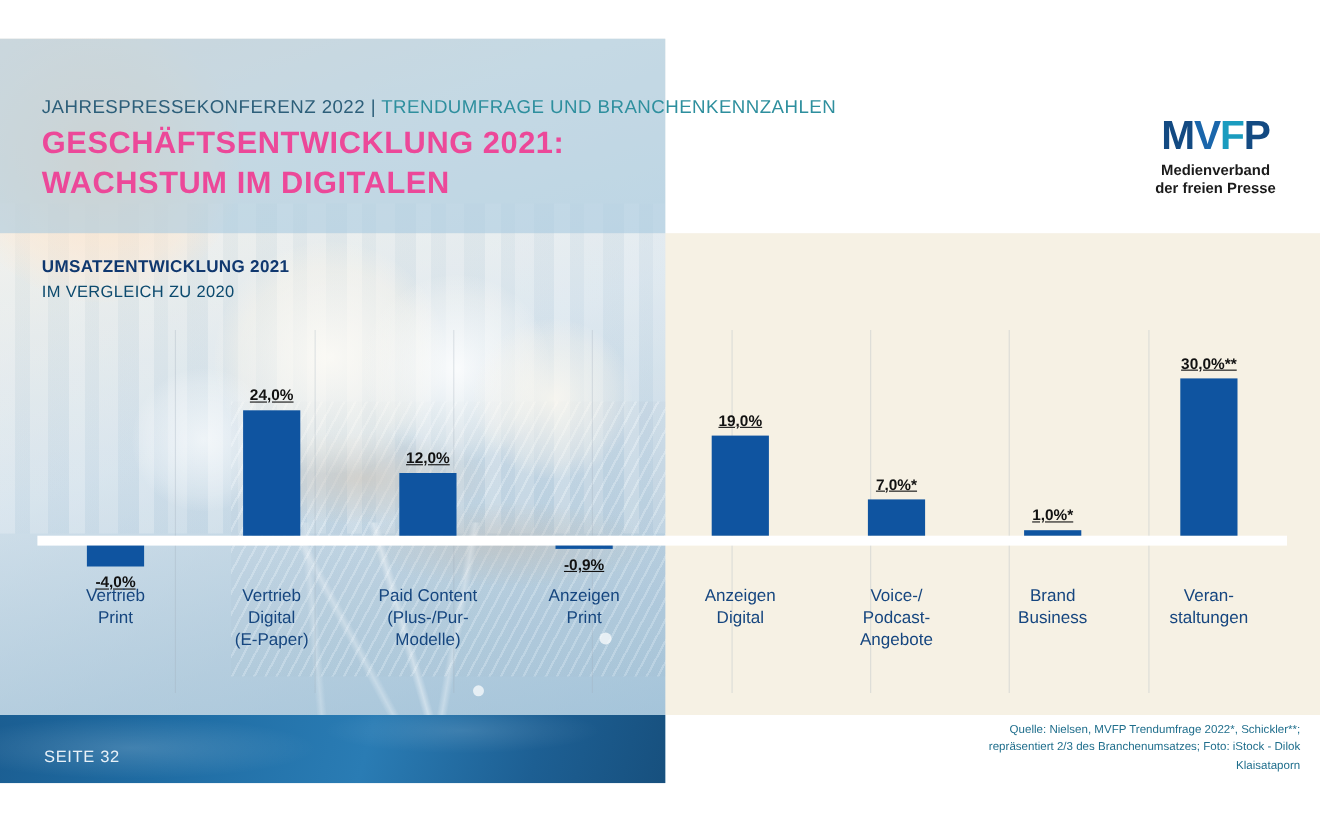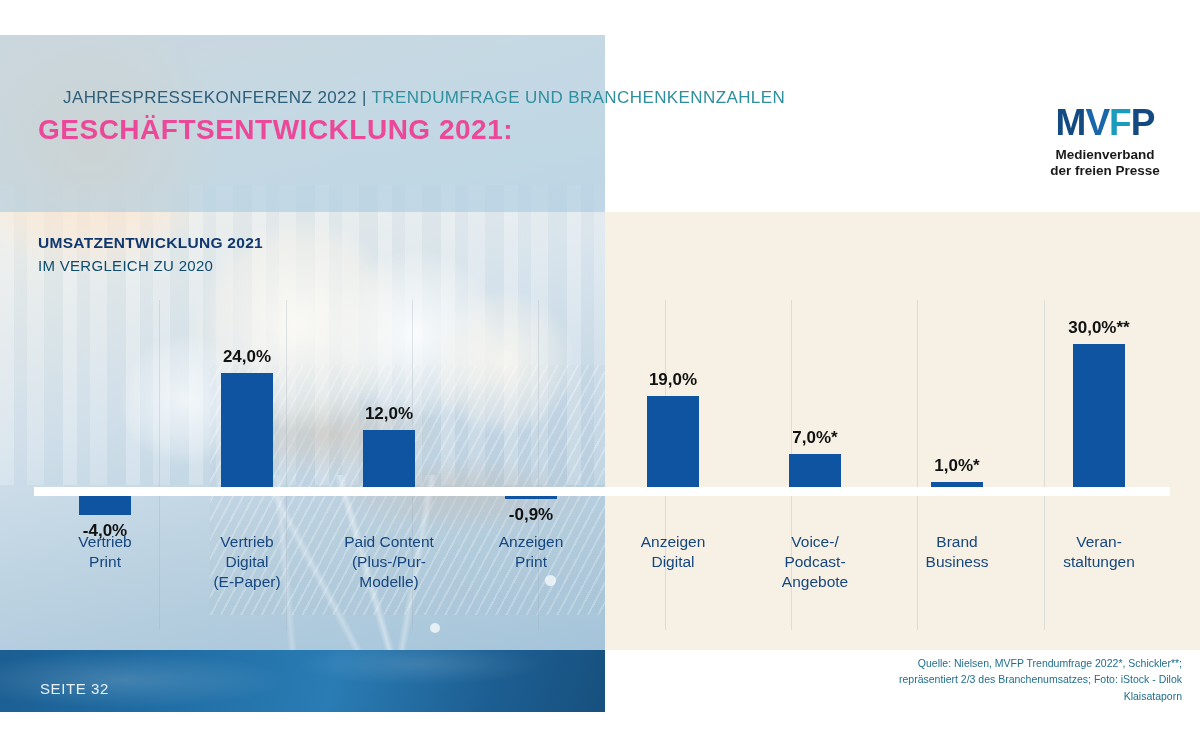--- a/index.html
+++ b/index.html
@@ -44,21 +44,21 @@
       linear-gradient(85deg, transparent 30%, rgba(255,255,255,.45) 31%, transparent 32%);}
   .photo-dot{position:absolute;width:14px;height:14px;border-radius:50%;background:rgba(255,255,255,.7);}
   .photo-bottomband{position:absolute;left:0;bottom:0;width:605px;height:62px;
     background:linear-gradient(105deg,#1b5e92 0%,#1f6ca3 25%,#2a7cb4 55%,#1d5f93 80%,#17507e 100%);}
   .photo-bottomband:after{content:"";position:absolute;inset:0;
     background:radial-gradient(ellipse 240px 40px at 120px 30px, rgba(255,255,255,.16) 0%, rgba(255,255,255,0) 70%),
                radial-gradient(ellipse 180px 30px at 420px 14px, rgba(255,255,255,.12) 0%, rgba(255,255,255,0) 70%);}
   .photo-toptint{position:absolute;left:0;top:0;width:605px;height:177px;background:rgba(163,199,223,.55);}
 
   
-  .kicker{position:absolute;left:38px;top:88px;font-size:17px;letter-spacing:.4px;margin-left:25px;}
+  .kicker{position:absolute;left:38px;top:88px;font-size:17px;letter-spacing:.4px;}
   .kicker .k1{color:#2d5f7a;}
   .kicker .k2{color:#2e8f9e;}
   .headline{position:absolute;left:38px;top:112px;font-size:28px;font-weight:bold;color:#ec4899;
     letter-spacing:.5px;line-height:1.28;}
 
   
   .logo{position:absolute;left:1035px;top:104px;width:140px;text-align:center;}
   .logo-word{font-size:37px;font-weight:bold;letter-spacing:-1px;line-height:1;}
   .logo-word .m{color:#134a82;}
   .logo-word .v{color:#1a66ab;}
@@ -74,21 +74,21 @@
   .chart{position:absolute;left:34px;top:300px;width:1136px;height:330px;}
   .gridlines{position:absolute;inset:0;display:flex;}
   .gridcell{flex:1 1 0;border-right:1px solid rgba(160,172,186,.30);}
   .gridcell:last-child{border-right:none;}
   .baseline{position:absolute;left:0;top:187px;width:1136px;height:9px;background:#ffffff;}
   .cols{position:absolute;inset:0;display:flex;}
   .col{flex:1 1 0;position:relative;height:100%;}
   .bar{position:absolute;left:50%;transform:translateX(-50%);width:52px;background:#0f54a0;}
   .bar.pos{bottom:143px;}
   .bar.neg{top:196px;}
-  .vlabel{position:absolute;left:50%;transform:translateX(-50%);font-size:17px;font-weight:bold;color:#111111;white-space:nowrap;}
+  .vlabel{position:absolute;left:50%;transform:translateX(-50%);font-size:14px;font-weight:bold;color:#111111;white-space:nowrap;text-decoration:underline;}
   .clabel{position:absolute;left:50%;transform:translateX(-50%);top:232px;width:140px;text-align:center;
     font-size:15.5px;font-weight:normal;color:#16467f;line-height:1.30;}
 
   
   .seite{position:absolute;left:40px;top:680px;font-size:15px;color:#e8f1f8;letter-spacing:.6px;}
   .source{position:absolute;right:18px;top:655px;width:380px;text-align:right;font-size:10.5px;
     color:#1f6e8c;line-height:1.55;}
 </style>
 </head>
 <body>
@@ -113,20 +113,21 @@
     <div class="photo-toptint"></div>
     <div class="photo-bottomband"></div>
   </div>
 
   <div class="kicker">
     <span class="k1">JAHRESPRESSEKONFERENZ 2022 | </span><span class="k2">TRENDUMFRAGE UND BRANCHENKENNZAHLEN</span>
   </div>
 
   <div class="headline">
     <div>GESCHÄFTSENTWICKLUNG 2021:</div>
+    <div>WACHSTUM IM DIGITALEN</div>
   </div>
 
   <div class="logo">
     <div class="logo-word"><span class="m">M</span><span class="v">V</span><span class="f">F</span><span class="p">P</span></div>
     <div class="logo-sub">
       <div>Medienverband</div>
       <div>der freien Presse</div>
     </div>
   </div>
 

